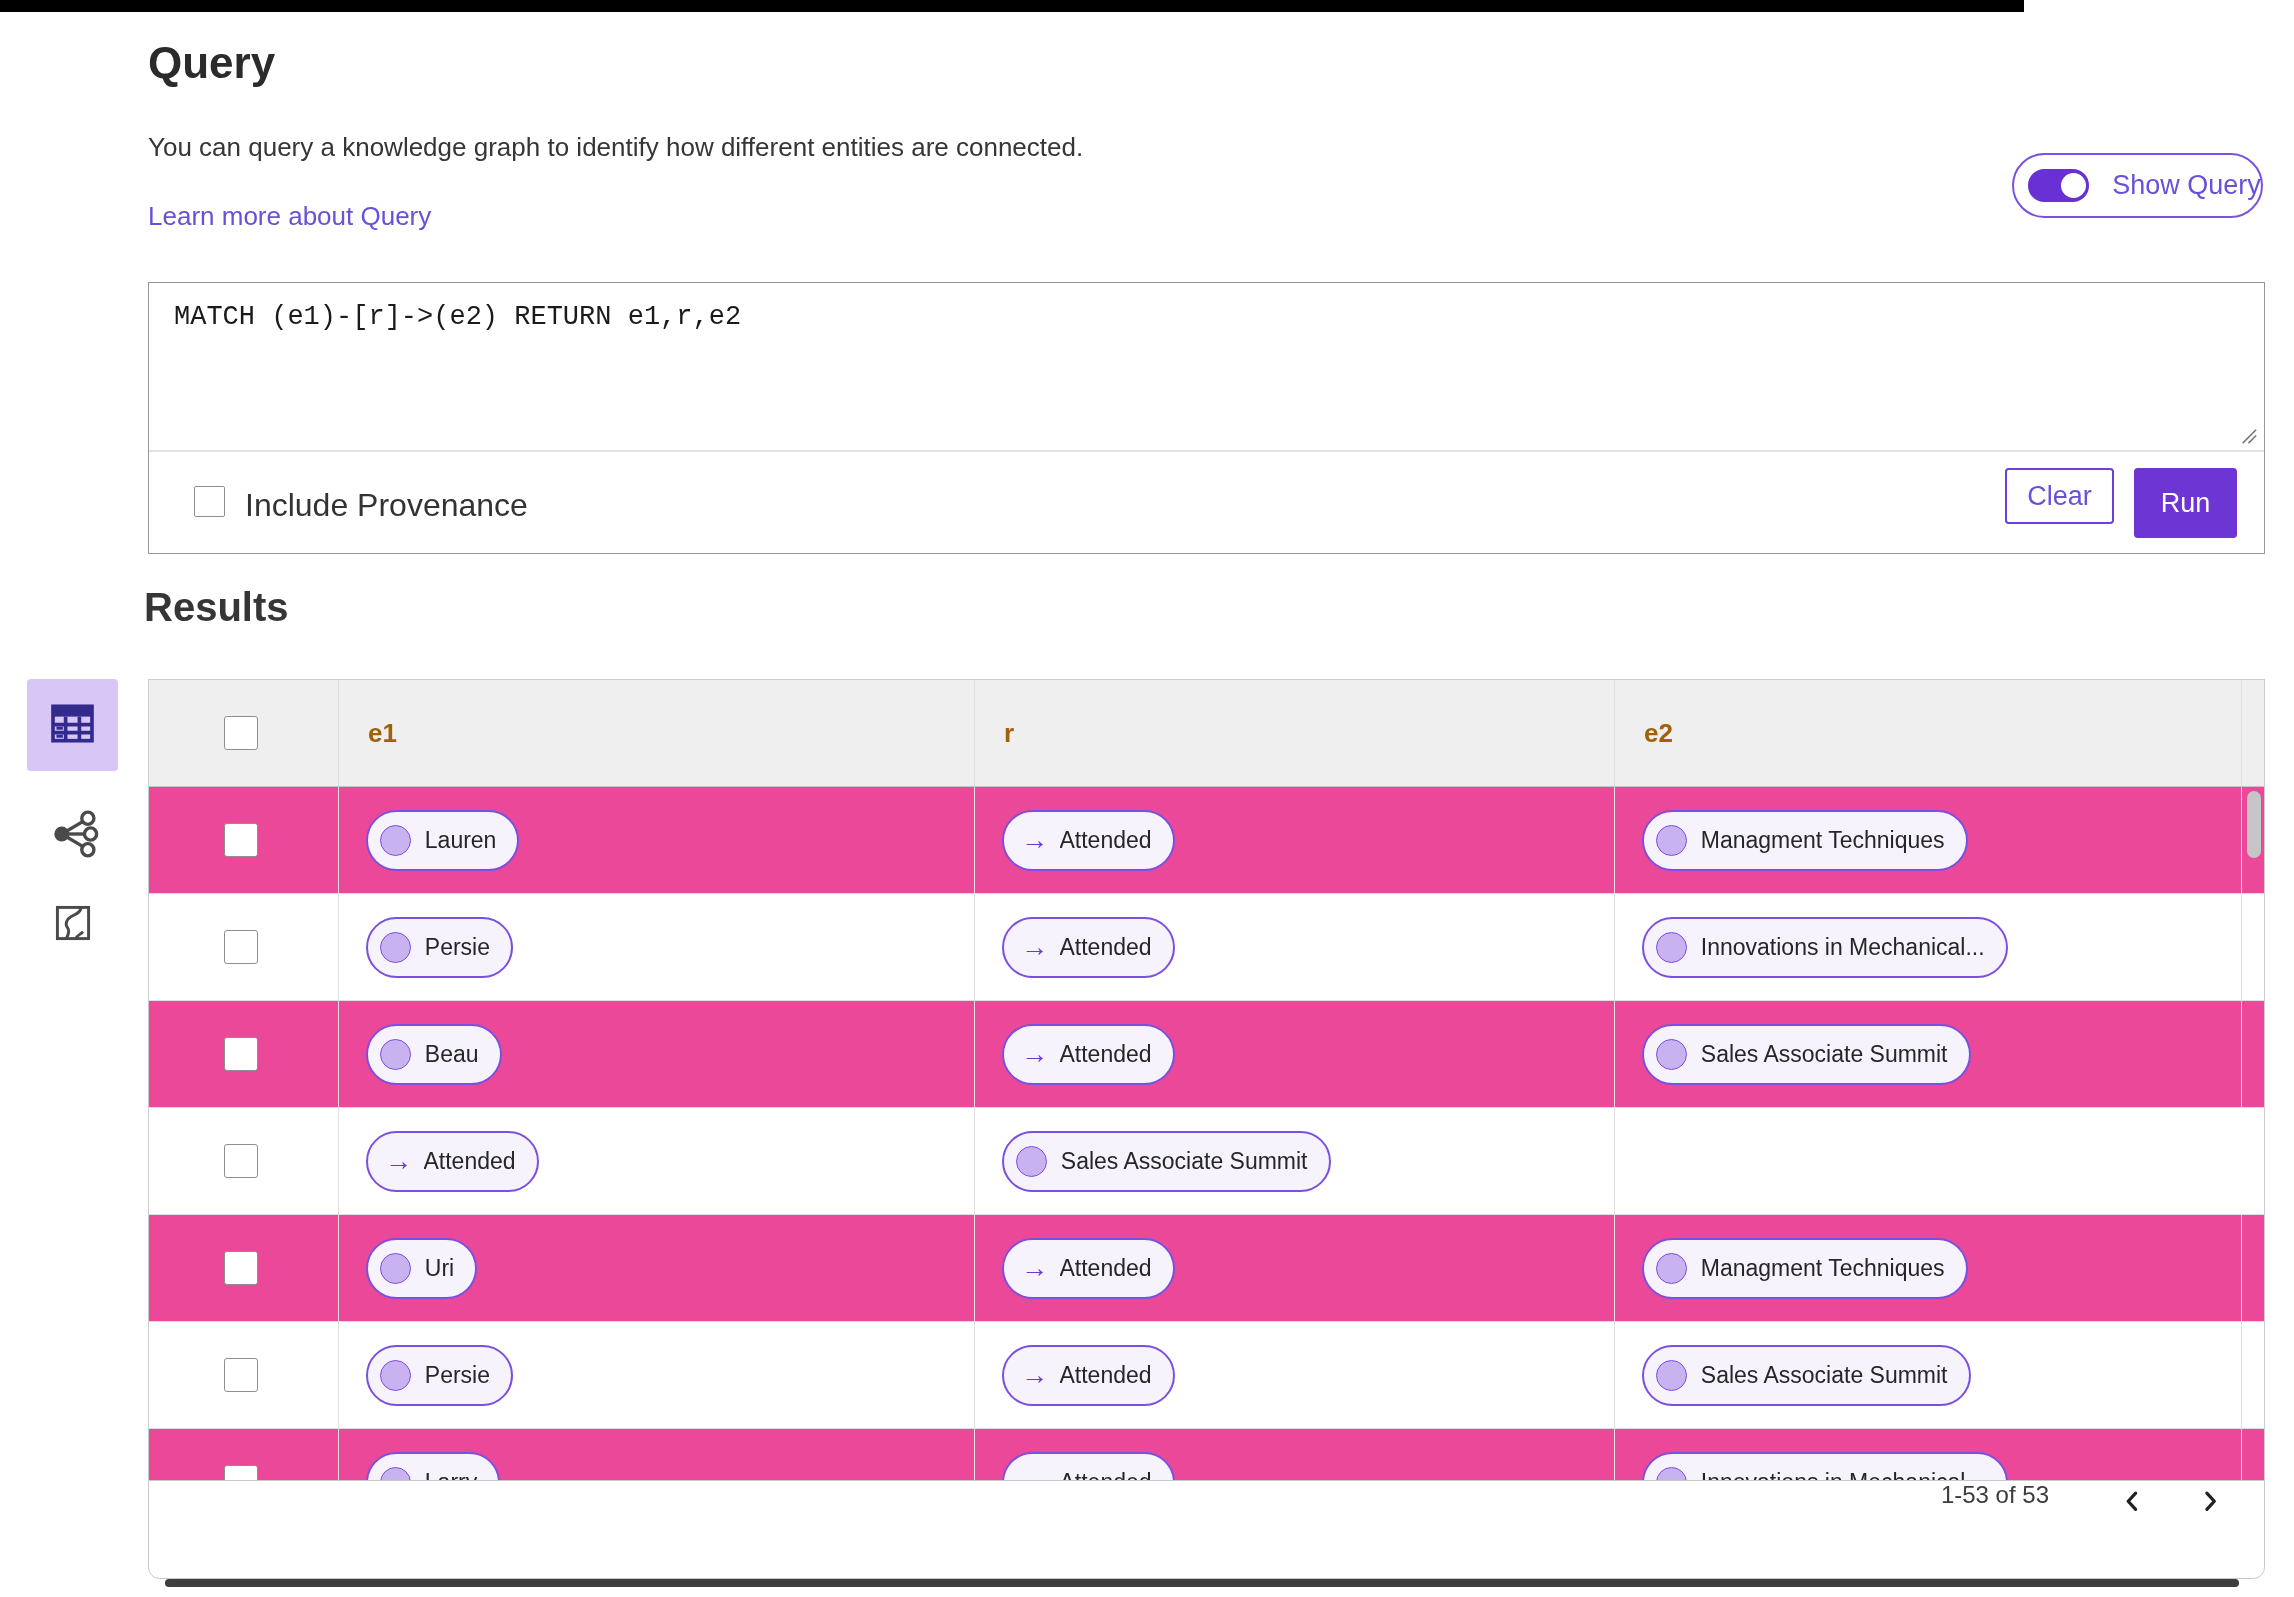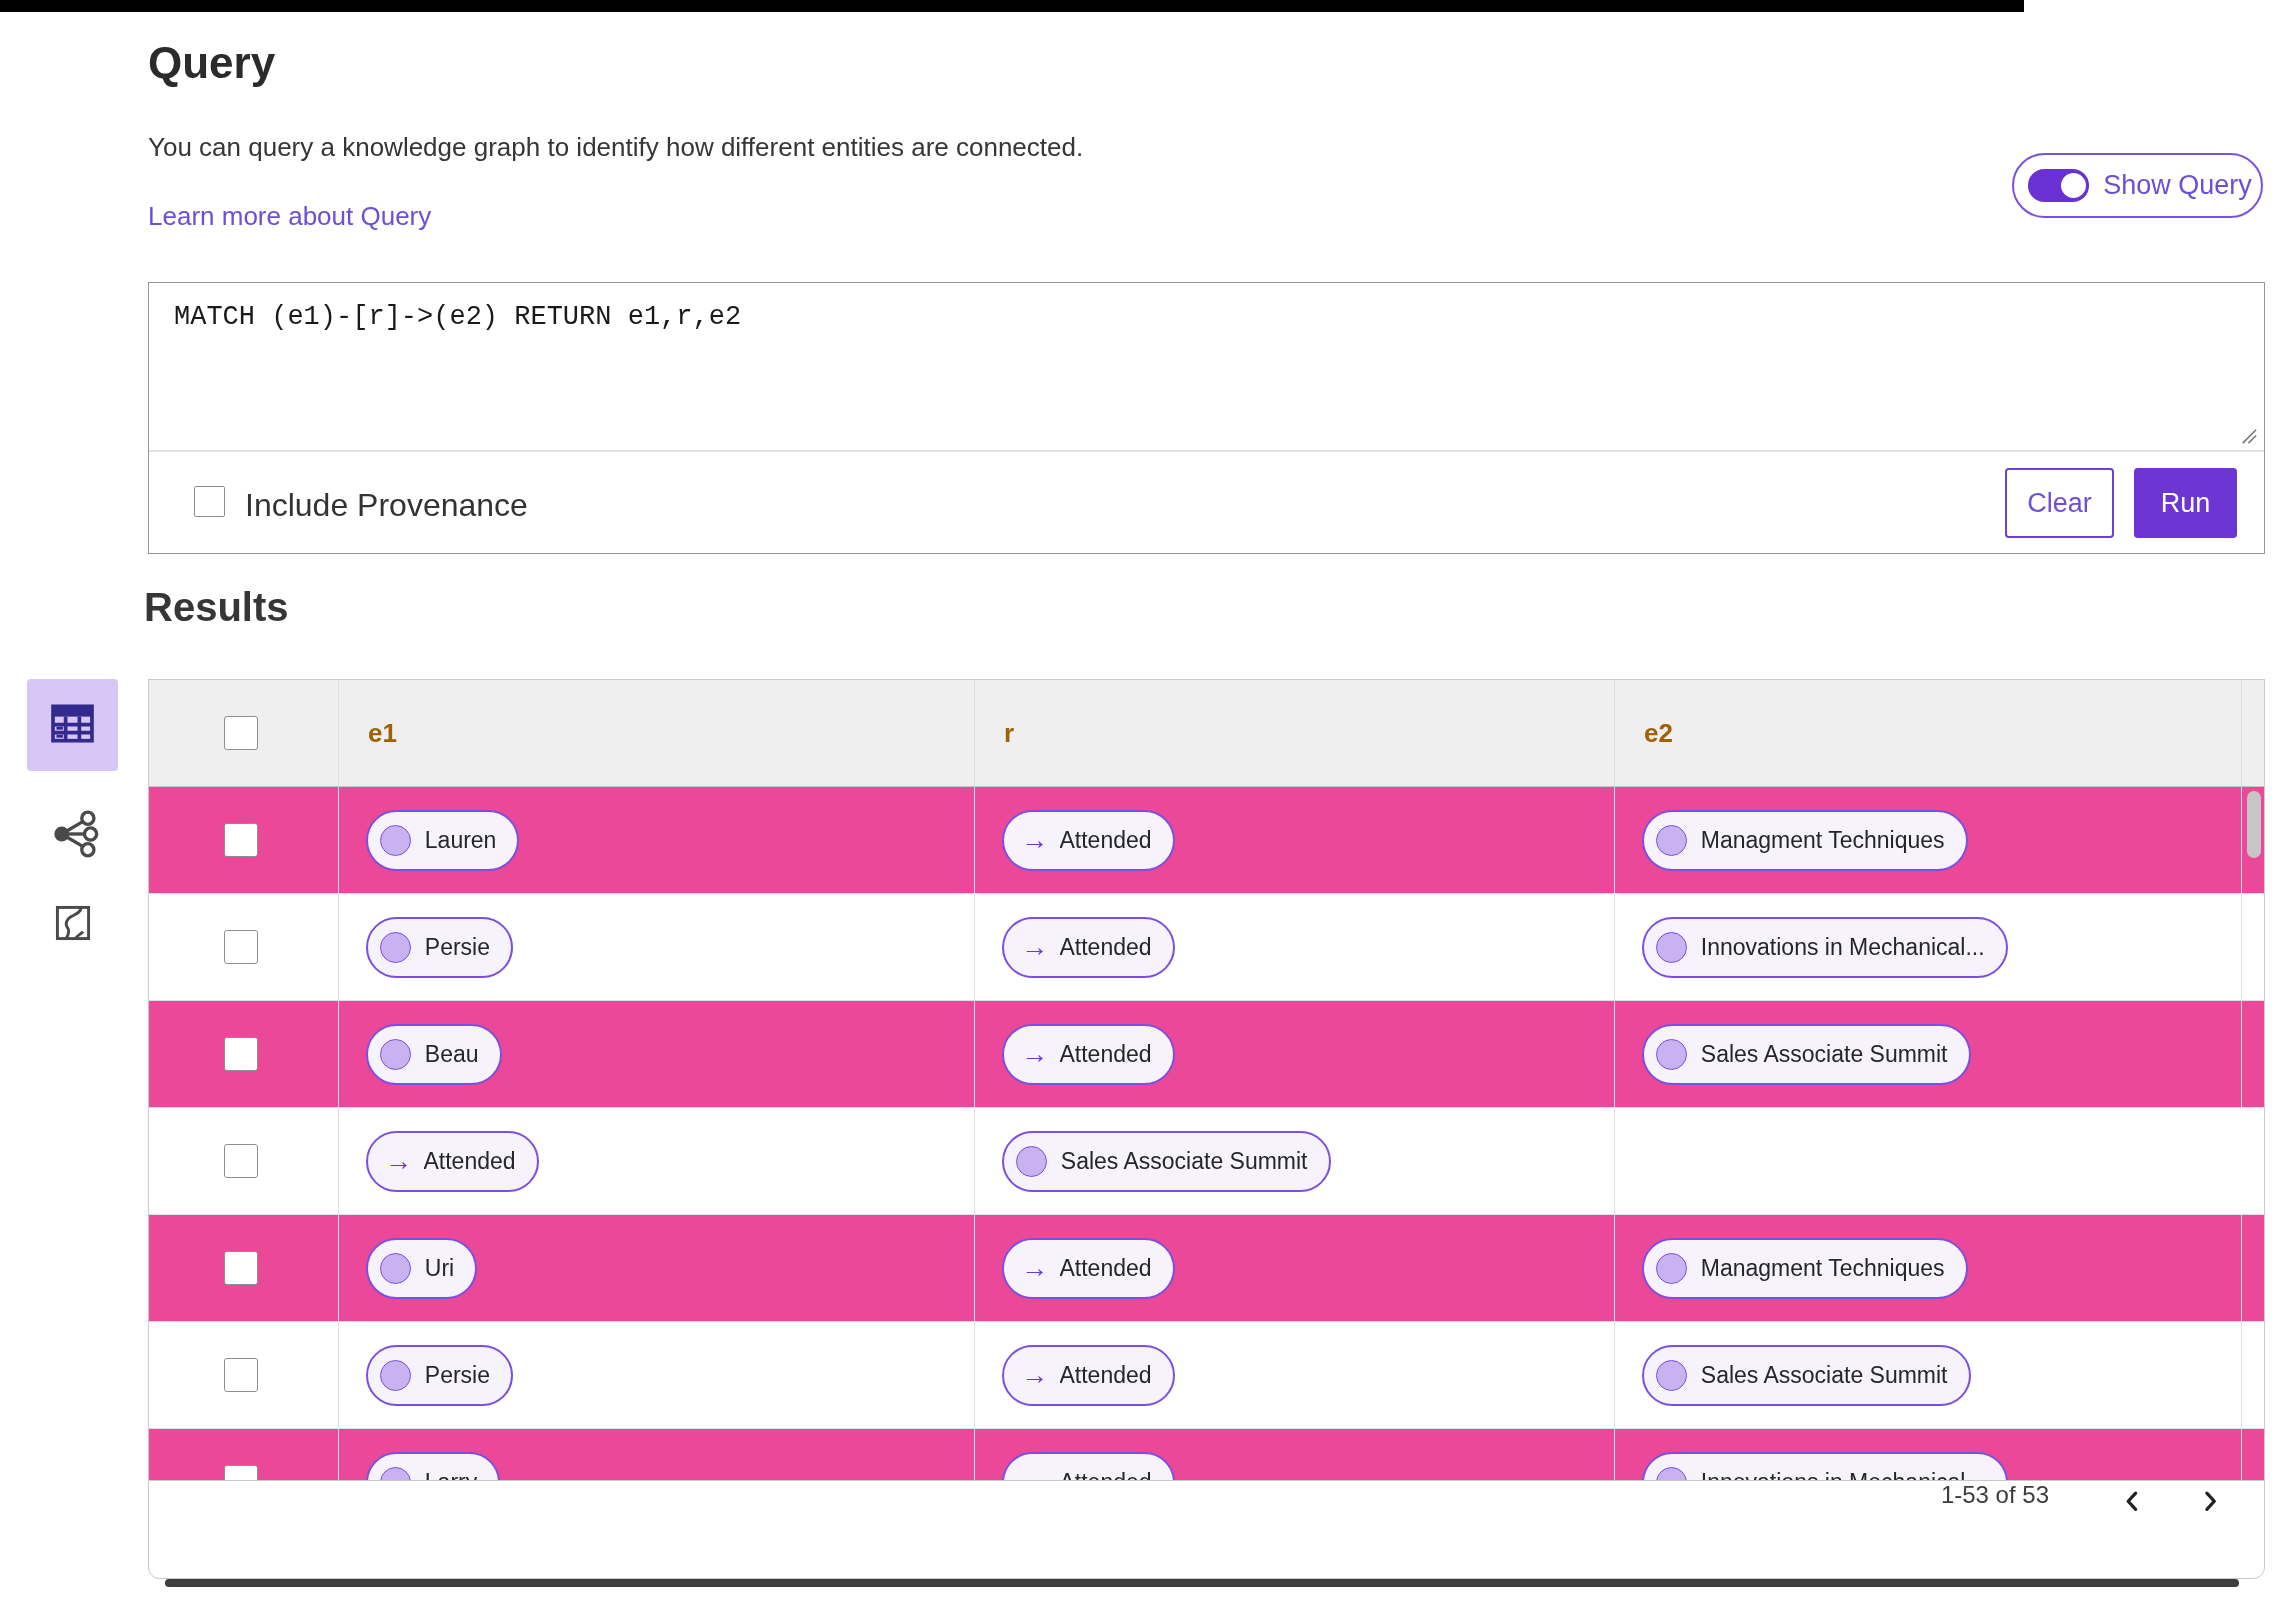--- a/index.html
+++ b/index.html
@@ -13,36 +13,36 @@
 
   
   .h-query { position:absolute; left:148px; top:38px; font-size:44px; font-weight:700; color:#2b2b2b; }
   .desc    { position:absolute; left:148px; top:132px; font-size:26px; color:#363636; }
   .learn   { position:absolute; left:148px; top:201px; font-size:26px; color:#6a4fd8; cursor:pointer; }
   .h-results { position:absolute; left:144px; top:585px; font-size:40px; font-weight:700; color:#363636; }
 
   
   .show-query { position:absolute; left:2012px; top:153px; width:251px; height:65px; box-sizing:border-box;
     background:#fff; border:2.9px solid #7b52de; border-radius:32.5px; display:flex; align-items:center;
-    gap:14px; padding:0 19px 0 14.3px; cursor:pointer; }
+    gap:23px; padding:0 19px 0 14.3px; cursor:pointer; }
   .switch { position:relative; width:61px; height:32.5px; background:#6930d4; border-radius:16.3px; flex:0 0 auto; }
   .switch .knob { position:absolute; right:3.8px; top:3.8px; width:25px; height:25px; border-radius:50%; background:#fff; }
   .show-query .lbl { color:#6a4fd8; font-size:27px; white-space:nowrap; }
 
   
   .query-card { position:absolute; left:148px; top:282px; width:2117px; height:272px; box-sizing:border-box;
     border:1.9px solid #969696; background:#fff; }
   .q-text { position:absolute; left:25px; top:19px; right:38px; font-family:"Liberation Mono", monospace;
     font-size:27px; color:#1a1a1a; white-space:pre; cursor:text; }
   .q-divider { position:absolute; left:0; right:0; top:167px; height:1.9px; background:#e3e3e3; }
   .resize-handle { position:absolute; right:5.7px; top:141px; }
   .prov-check { position:absolute; left:45px; top:203px; width:31px; height:31px; box-sizing:border-box;
     background:#fff; border:1.9px solid #8e8e8e; border-radius:1.9px; cursor:pointer; }
   .prov-label { position:absolute; left:96px; top:204px; font-size:32px; color:#333; }
-  .btn-clear { position:absolute; left:1856px; top:185px; width:109px; height:70px; box-sizing:border-box;
+  .btn-clear { position:absolute; left:1856px; top:185px; width:109px; height:56px; box-sizing:border-box;
     background:#fff; border:2.9px solid #6c3fd8; border-radius:3.8px; color:#6a4fd8; font-size:27px;
     font-family:"Liberation Sans", sans-serif; cursor:pointer; }
   .btn-run { position:absolute; left:1985px; top:185px; width:103px; height:70px; box-sizing:border-box;
     background:#6c35d4; border:none; border-radius:3.8px; color:#fff; font-size:27px;
     font-family:"Liberation Sans", sans-serif; cursor:pointer; }
 
   
   .view-btn { position:absolute; left:27px; width:91px; height:92px; display:flex; align-items:center;
     justify-content:center; border-radius:3.8px; cursor:pointer; }
   .view-table { top:679px; background:#d8c7f6; }

